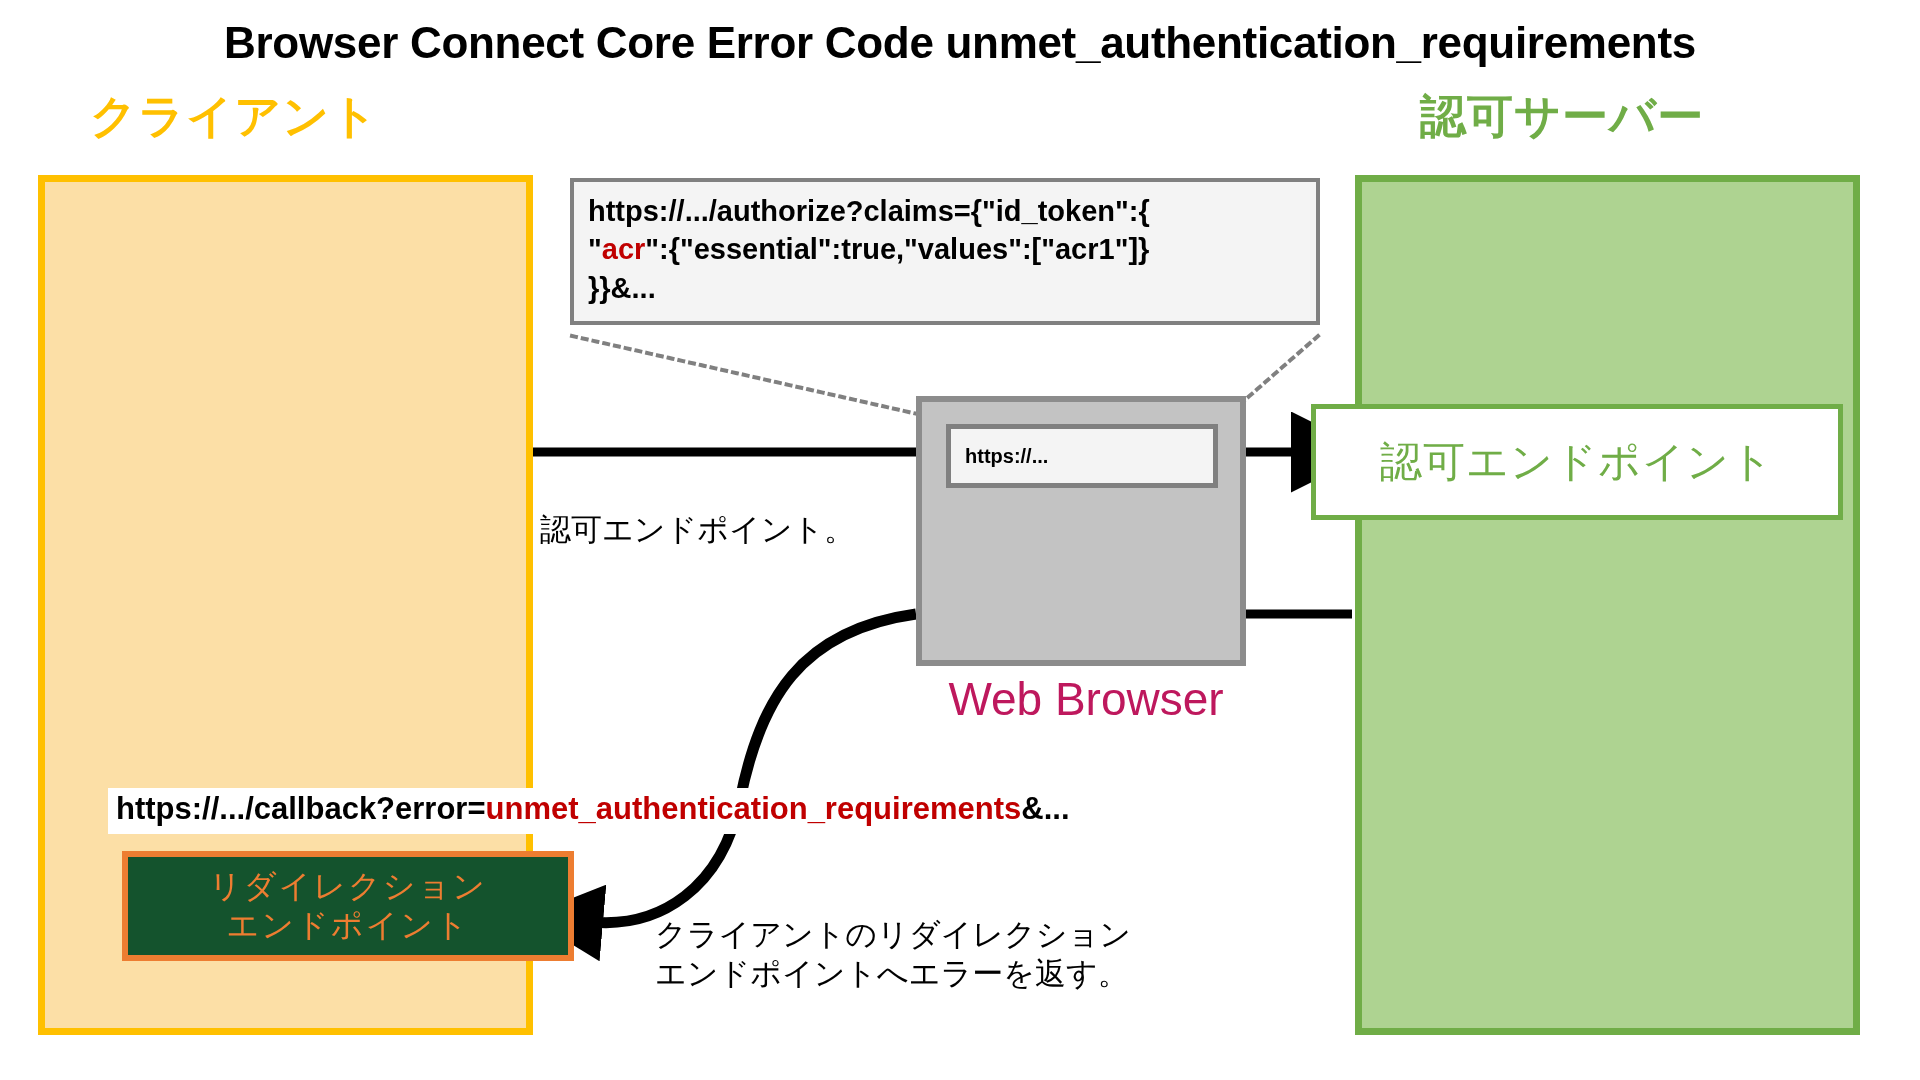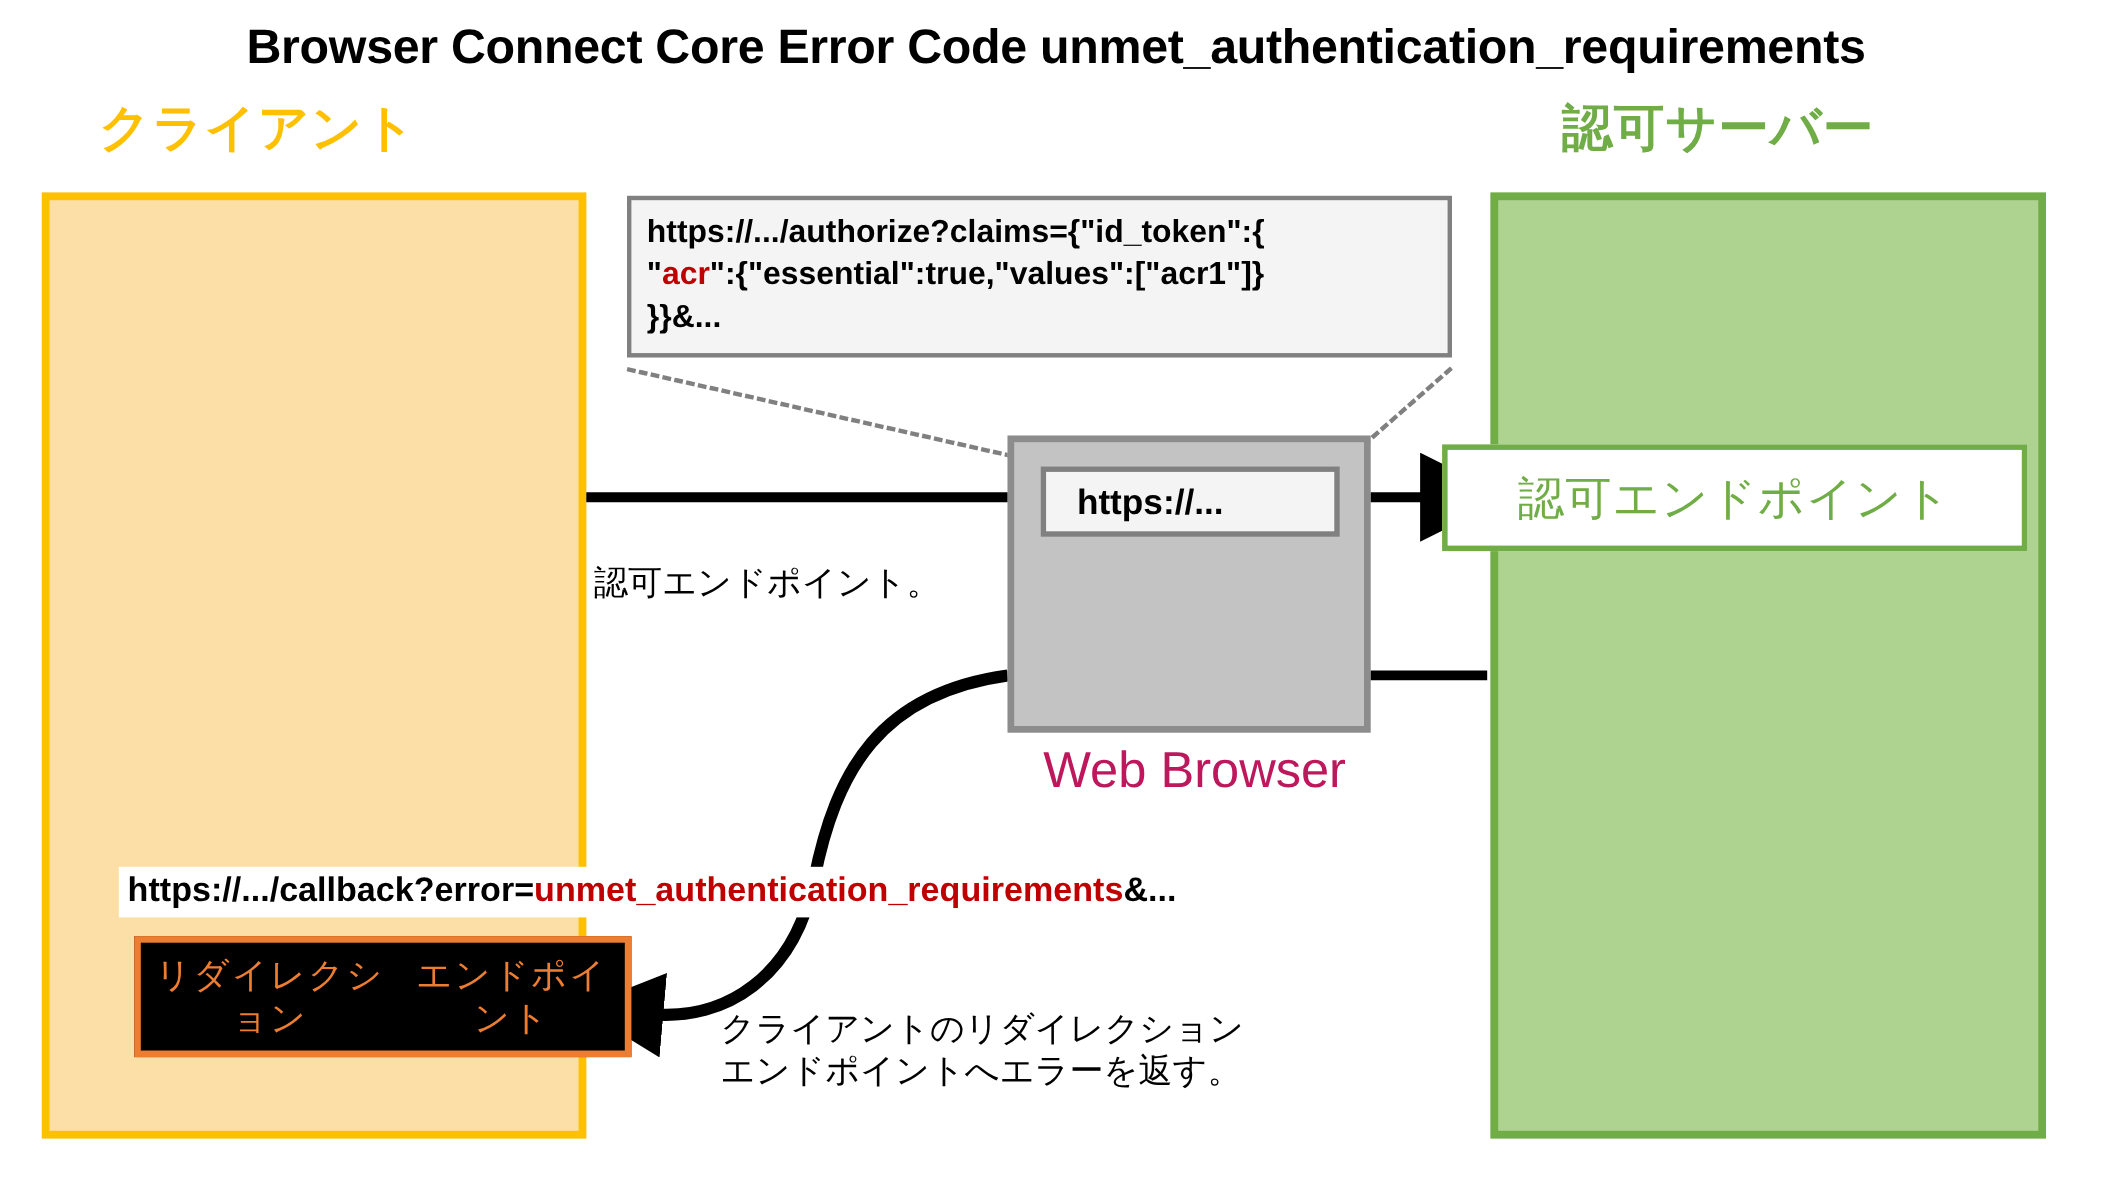--- a/index.html
+++ b/index.html
@@ -104,64 +104,65 @@
     position: absolute;
     left: 946px;
     top: 424px;
     width: 272px;
     height: 64px;
     background: #F4F4F4;
     border: 5px solid #808080;
     box-sizing: border-box;
     display: flex;
     align-items: center;
-    padding-left: 28px;
-    font-size: 32px;
+    padding-left: 14px;
+    font-size: 20px;
     font-weight: bold;
     color: #000000;
   }
   #browser-label {
     position: absolute;
     left: 916px;
     top: 672px;
     width: 340px;
     text-align: center;
     font-size: 46px;
     color: #be185d;
   }
 
   
   #authorization-endpoint-box {
     position: absolute;
     left: 1311px;
     top: 404px;
     width: 532px;
-    height: 97px;
+    height: 116px;
     background: #FFFFFF;
     border: 5px solid #70AD47;
     box-sizing: border-box;
     display: flex;
     align-items: center;
     justify-content: center;
     font-size: 42px;
     color: #70AD47;
     letter-spacing: 1px;
   }
 
   
   #redirect-endpoint-box {
     position: absolute;
     left: 122px;
     top: 851px;
     width: 452px;
     height: 110px;
-    background: #000000;
+    background: #14532d;
     border: 6px solid #ED7D31;
     box-sizing: border-box;
     display: flex;
+    flex-direction: column;
     align-items: center;
     justify-content: center;
     font-size: 32px;
     line-height: 1.22;
     color: #ED7D31;
     letter-spacing: 2px;
     text-align: center;
   }
 
   

